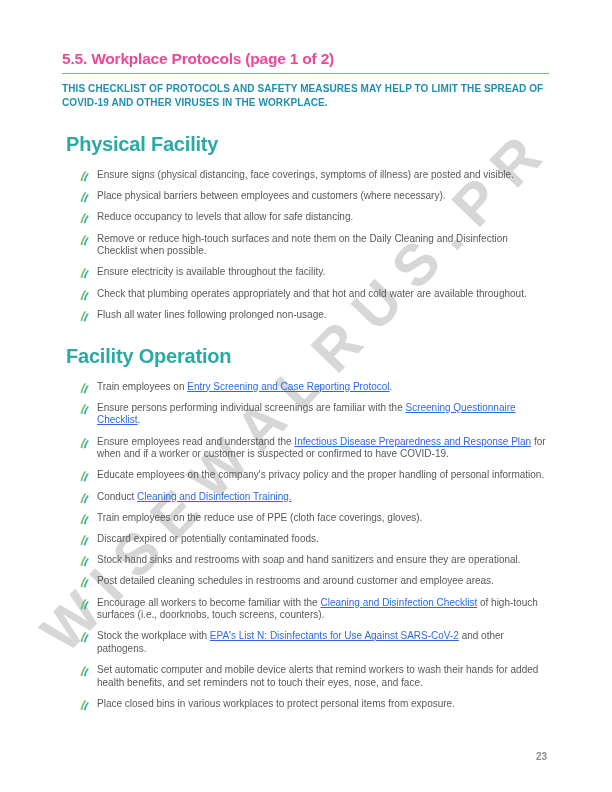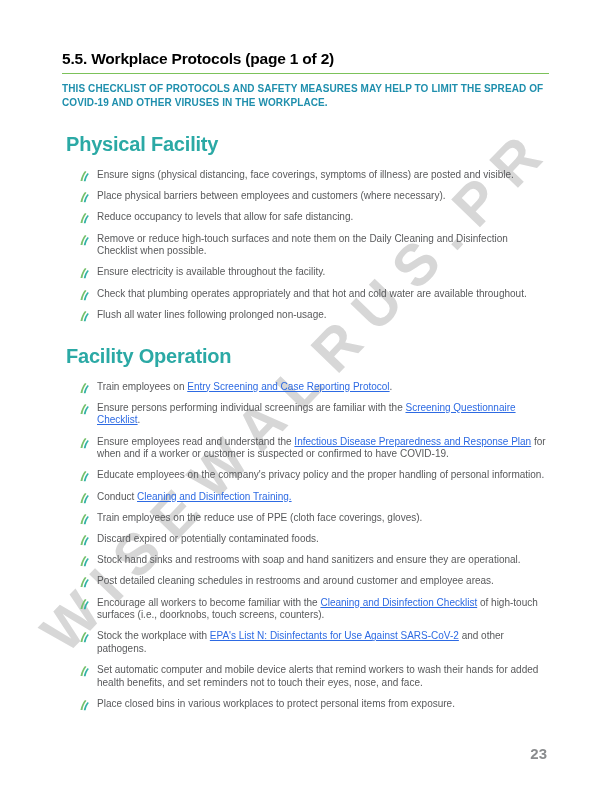--- a/index.html
+++ b/index.html
@@ -25,21 +25,21 @@
     position:absolute;
     left:62px;top:50px;
     width:487px;
     z-index:1;
   }
   .title{
     margin:0 0 5px 0;
     font-size:15.5px;
     font-weight:bold;
     letter-spacing:-0.2px;
-    color:#000000;
+    color:#ec4899;
   }
   .rule{
     border:none;
     border-top:1.6px solid #7CC25A;
     margin:0 0 8px 0;
   }
   .subtitle{
     margin:0;
     font-size:10px;
     font-weight:bold;
@@ -72,21 +72,21 @@
     width:10px;height:12px;
   }
   a.inline-link{
     color:#2D6AE3;
     text-decoration:underline;
     cursor:pointer;
   }
   .pagenum{
     position:absolute;
     right:65px;bottom:30px;
-    font-size:15px;
+    font-size:10px;
     font-weight:bold;
     color:#8A8C8E;
     z-index:1;
   }
 </style>
 </head>
 <body>
 
 <div class="page">
   <div class="watermark">WISEWALRUS.PR</div>

